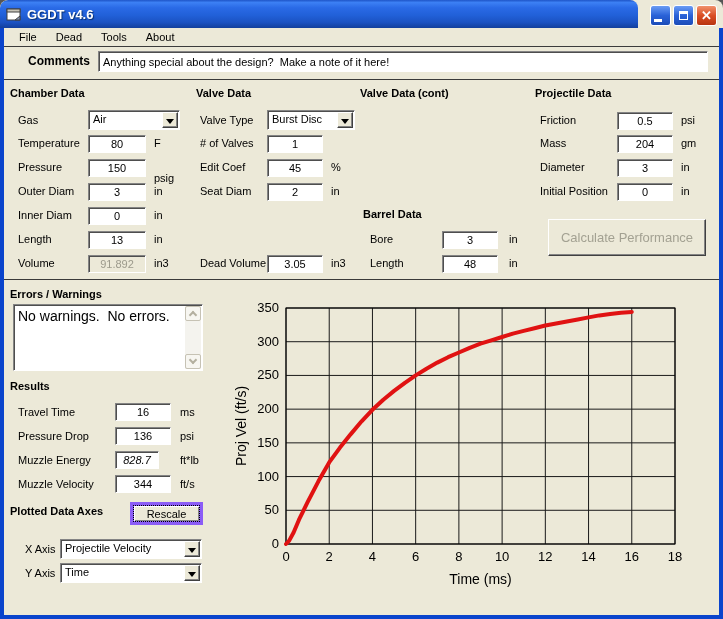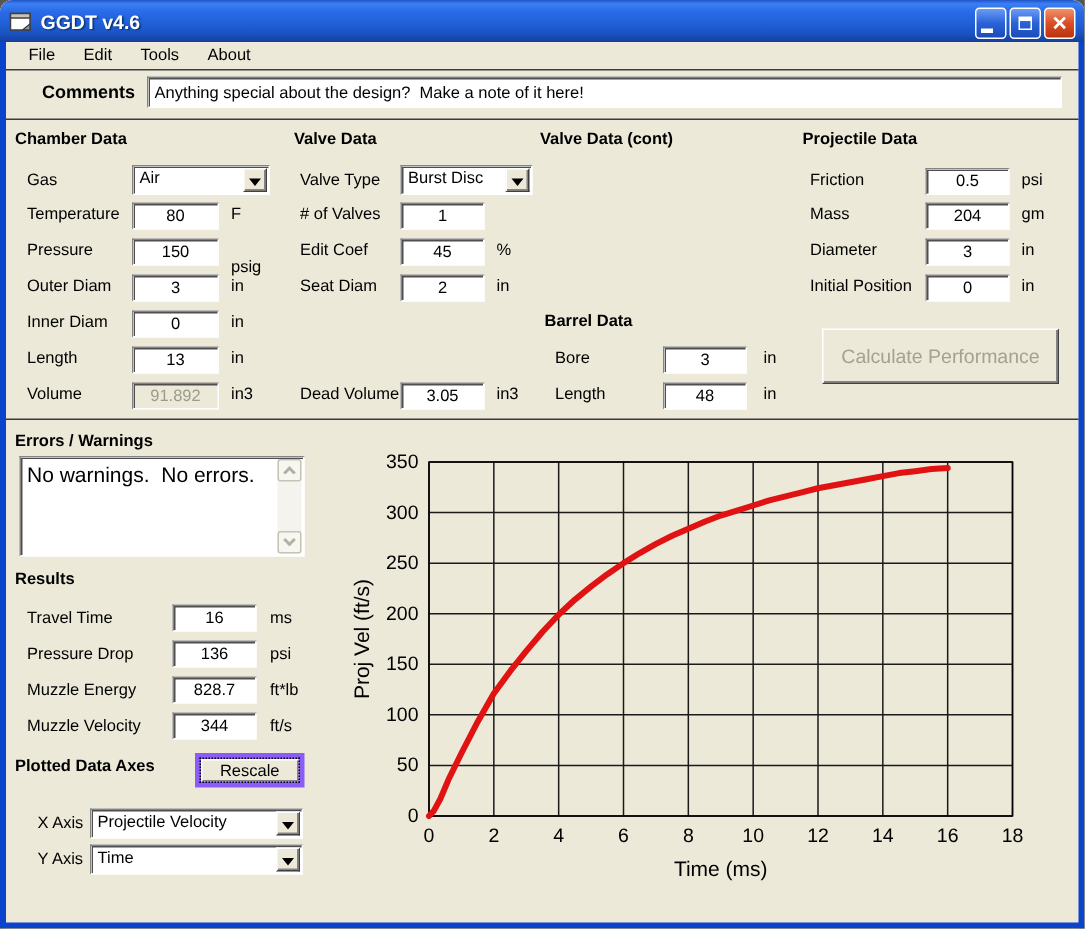--- a/index.html
+++ b/index.html
@@ -4,21 +4,21 @@
 <style>
   html,body{margin:0;padding:0;background:#555;}
   *{box-sizing:border-box;}
   #win{
     position:relative;width:723px;height:619px;overflow:hidden;
     font-family:"Liberation Sans",sans-serif;color:#000;
     background:#ece9d8;border-radius:8px 8px 0 0;
   }
   
   .titlebar{
-    position:absolute;left:0;top:0;width:723px;height:28px;
+    position:absolute;left:0;top:0;width:638px;height:28px;
     background:linear-gradient(180deg,#1f55c8 0%,#3c80f4 9%,#2a6ae6 28%,#2160d8 55%,#1b52c2 80%,#123f9c 100%);
     border-radius:8px 8px 0 0;display:flex;align-items:center;
   }
   .title-text{color:#fff;font-weight:bold;font-size:13px;margin-left:5px;text-shadow:1px 1px 1px #09306e;}
   .tb-btn{position:absolute;top:5px;width:21px;height:21px;border:1px solid #fff;border-radius:3px;
     display:flex;align-items:center;justify-content:center;}
   .tb-blue{background:linear-gradient(180deg,#6a9cf4 0%,#2a62d8 50%,#1b4cb8 100%);}
   .tb-red{background:linear-gradient(180deg,#f0926c 0%,#da4e24 50%,#b83410 100%);}
   .glyph-min{width:8px;height:3px;background:#fff;margin-top:9px;margin-right:5px;}
   .glyph-max{width:9px;height:9px;border:1px solid #fff;border-top:3px solid #fff;}
@@ -78,21 +78,21 @@
     <div class="tb-btn tb-blue" style="left:673px">
       <span class="glyph-max"></span>
     </div>
     <div class="tb-btn tb-red" style="left:696px">
       <span class="glyph-x">✕</span>
     </div>
   </div>
 
   <div class="menubar">
     <span class="menu-item">File</span>
-    <span class="menu-item">Edit</span>
+    <span class="menu-item">Dead</span>
     <span class="menu-item">Tools</span>
     <span class="menu-item">About</span>
   </div>
 
   <span class="hd" style="left:28px;top:54px;font-size:12px">Comments</span>
   <input class="tb" style="left: 98px; top: 51px; width: 610px; height: 21px; text-align: left; padding-left: 4px;" value="Anything special about the design?  Make a note of it here!">
   <div class="divider" style="top:79px"></div>
 
   <span class="hd" style="left:10px;top:87px">Chamber Data</span>
   <span class="lbl" style="left:18px;top:114px">Gas</span>
@@ -201,21 +201,21 @@
 
   <span class="lbl" style="left:18px;top:406px">Travel Time</span>
   <input class="tb" style="left: 115px; top: 403px; width: 56px;" value="16">
   <span class="unit" style="left:180px;top:406px">ms</span>
 
   <span class="lbl" style="left:18px;top:430px">Pressure Drop</span>
   <input class="tb" style="left: 115px; top: 427px; width: 56px;" value="136">
   <span class="unit" style="left:180px;top:430px">psi</span>
 
   <span class="lbl" style="left:18px;top:454px">Muzzle Energy</span>
-  <input class="tb" style="left: 115px; top: 451px; width: 56px;" value="828.7">
+  <input class="tb" style="left: 115px; top: 451px; width: 44px; font-style: italic;" value="828.7">
   <span class="unit" style="left:180px;top:454px">ft*lb</span>
 
   <span class="lbl" style="left:18px;top:478px">Muzzle Velocity</span>
   <input class="tb" style="left: 115px; top: 475px; width: 56px;" value="344">
   <span class="unit" style="left:180px;top:478px">ft/s</span>
 
   <span class="hd" style="left:10px;top:505px">Plotted Data Axes</span>
   <div class="btn default" style="left:130px;top:502px;width:73px;height:23px">Rescale</div>
 
   <span class="lbl" style="left:25px;top:543px">X Axis</span>

